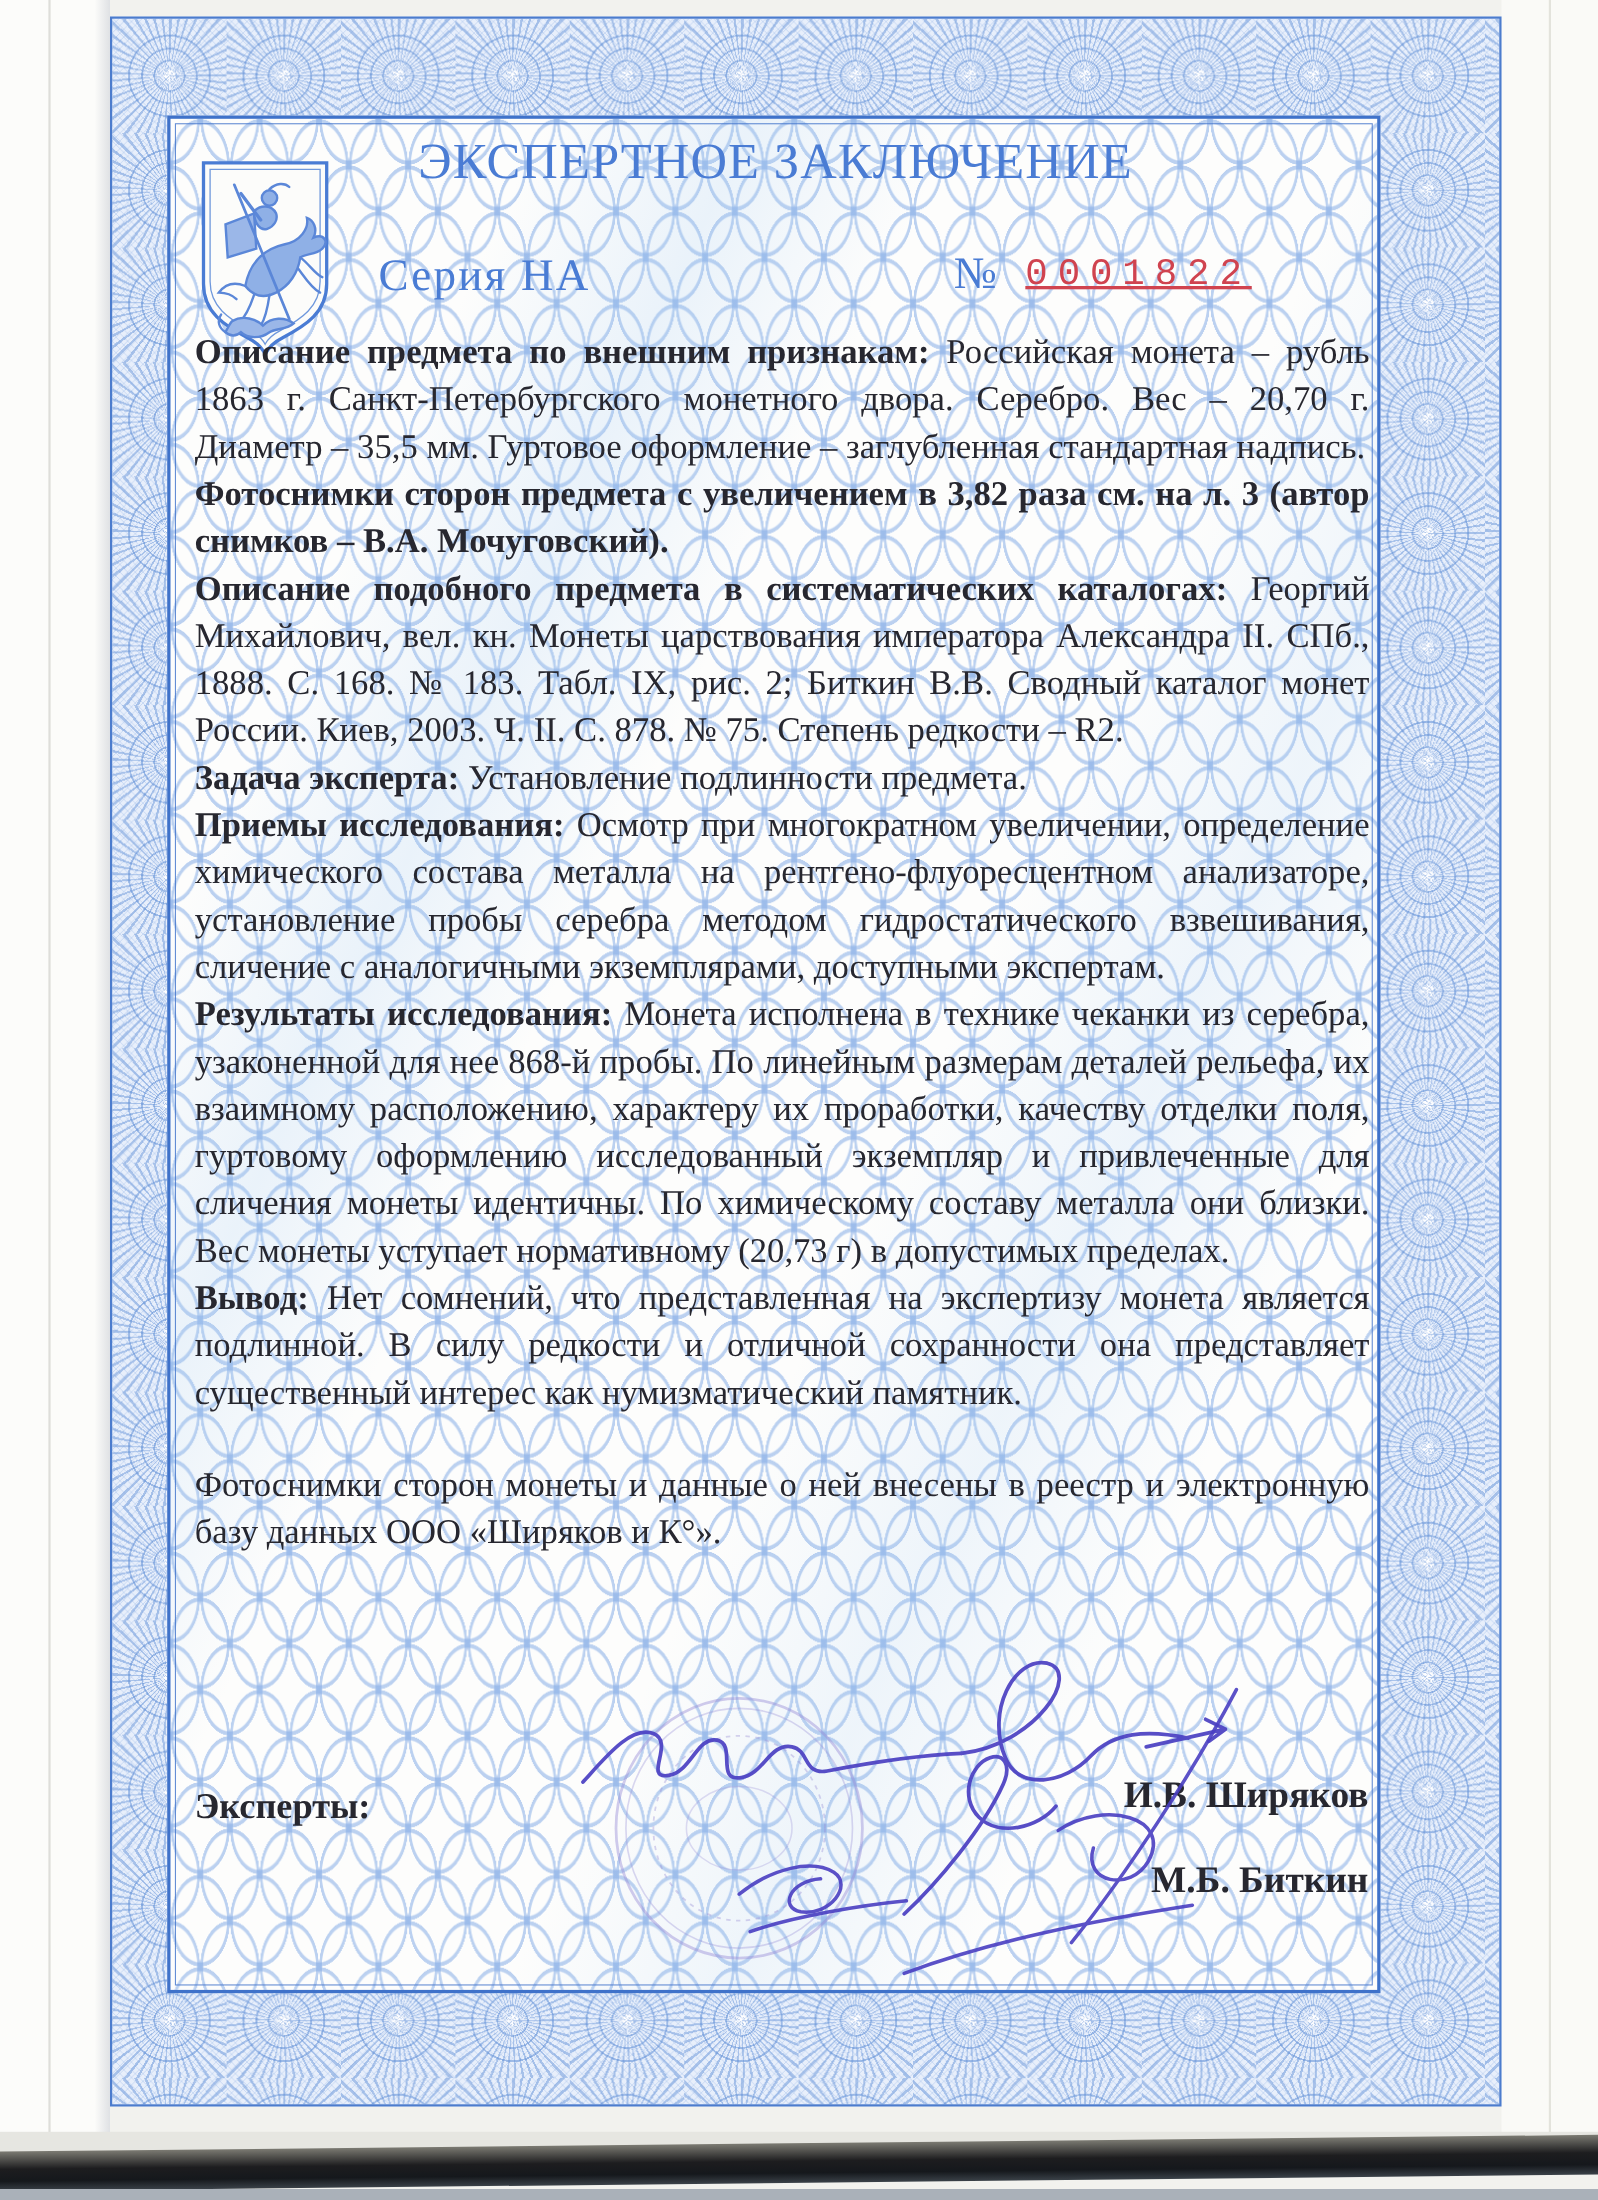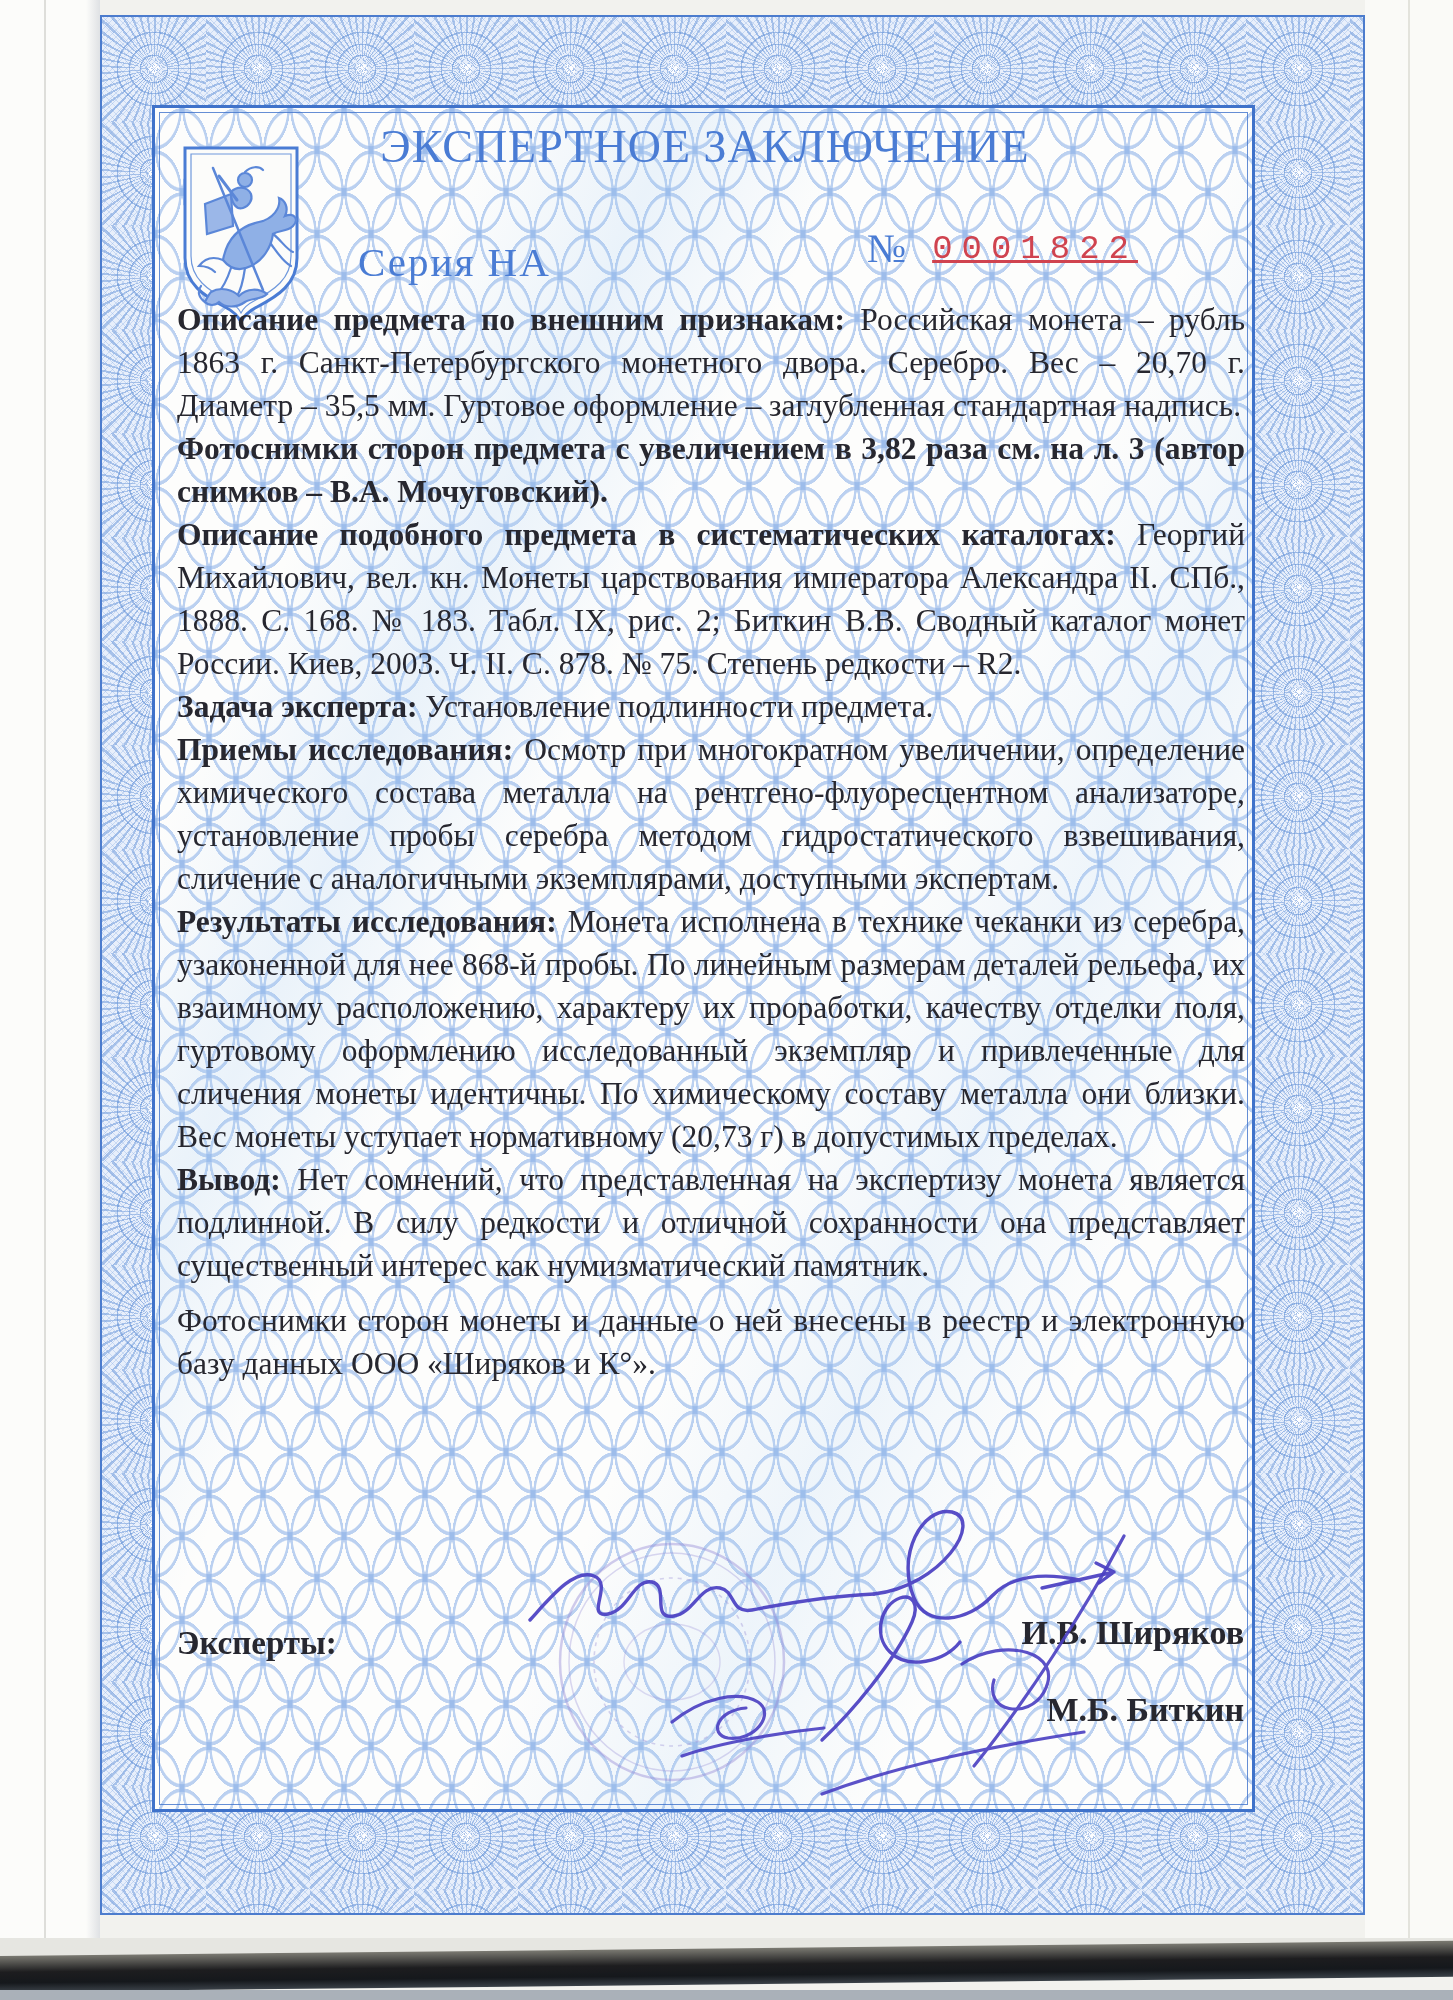--- a/index.html
+++ b/index.html
@@ -60,36 +60,36 @@
   }
   .frame-line{position:absolute;inset:4px;border:1px solid rgba(63,114,202,.8);pointer-events:none;}
   .frame-inner{position:absolute;inset:0;padding-left:13px;}
 
   
   .emblem{position:absolute;left:20px;top:34px;width:132px;height:184px;}
   .doc-title{
     position:absolute;left:200px;top:12px;width:700px;text-align:center;
     font-size:46px;letter-spacing:1px;color:#4a7cd4;white-space:nowrap;
   }
-  .series{position:absolute;left:203px;top:118px;font-size:41px;color:#4a7cd4;letter-spacing:2px;margin-top:12px;}
+  .series{position:absolute;left:189px;top:118px;font-size:41px;color:#4a7cd4;letter-spacing:2px;}
   .number-row{position:absolute;left:712px;top:116px;}
   .no-sign{font-size:41px;color:#4a7cd4;}
   .serial{
     font-family:"Liberation Mono", monospace;font-size:34px;color:#d0434f;
     letter-spacing:9px;margin-left:26px;vertical-align:4px;text-decoration:underline;
   }
 
   
   .content{
     position:absolute;left:22px;top:190px;width:1068px;
     font-size:31.5px;line-height:43px;color:#27272f;
   }
   .para{margin:0;text-align:justify;}
   .para b{font-weight:bold;}
-  .registry{margin-top:12px;}
+  .registry{margin-top:41px;}
 
   
   .experts-label{position:absolute;left:22px;top:1517px;font-size:33px;font-weight:bold;color:#27272f;}
   .expert-name{position:absolute;right:8px;font-size:34px;font-weight:bold;color:#27272f;white-space:nowrap;}
   .name-1{top:1506px;}
   .name-2{top:1583px;}
   .signatures{position:absolute;left:367px;top:1394px;width:680px;height:330px;z-index:5;}
 </style>
 </head>
 <body>

